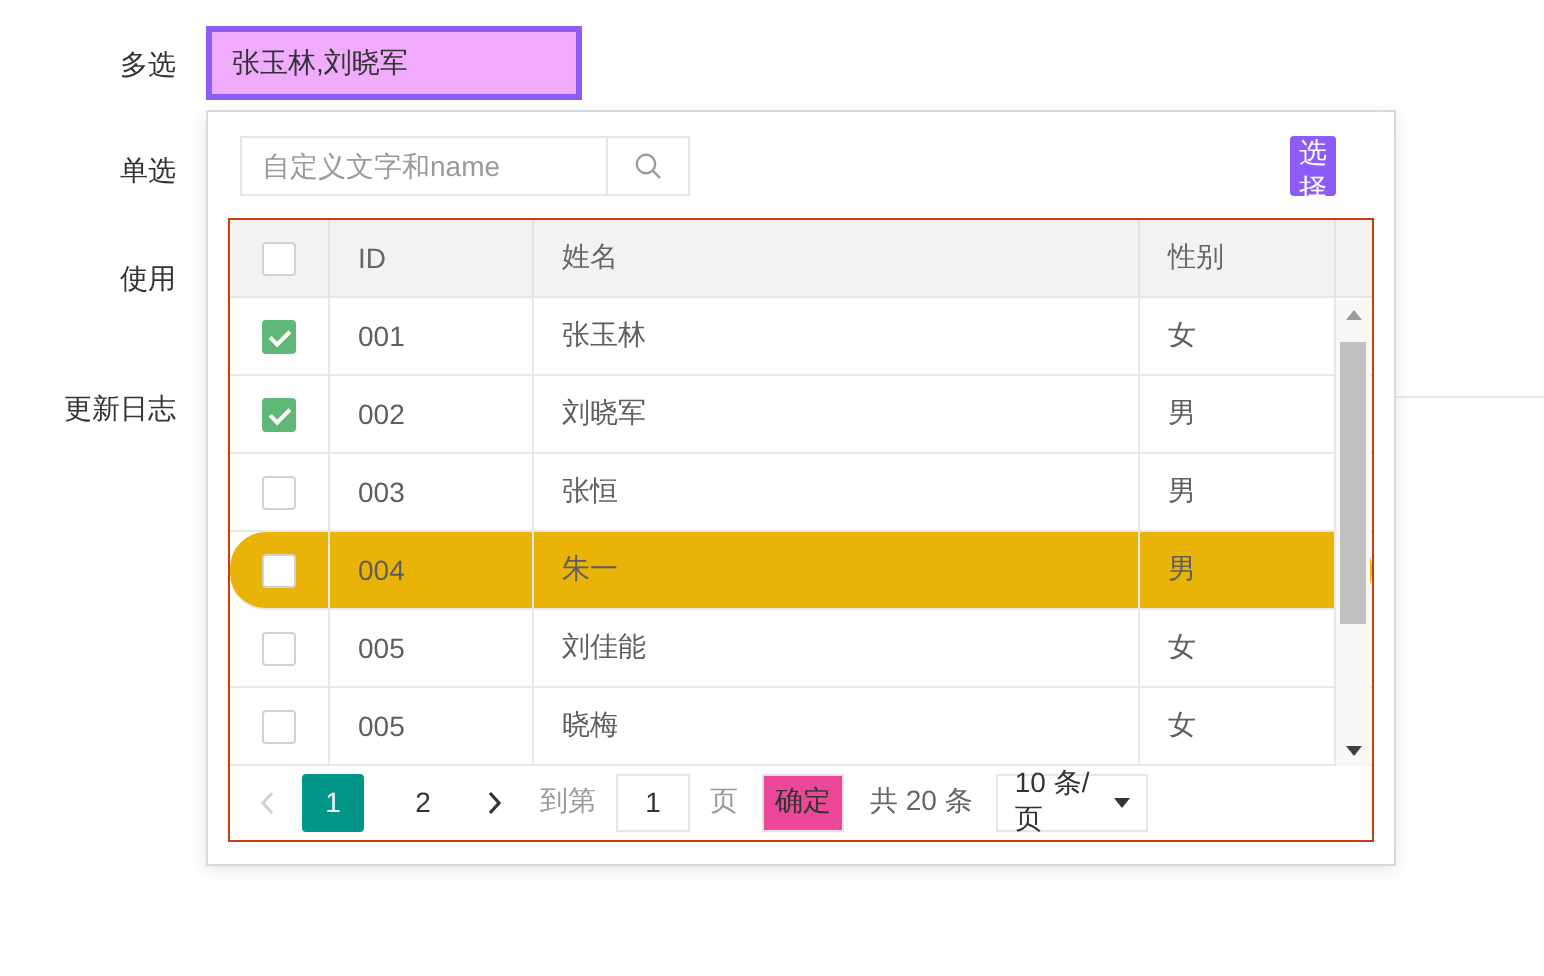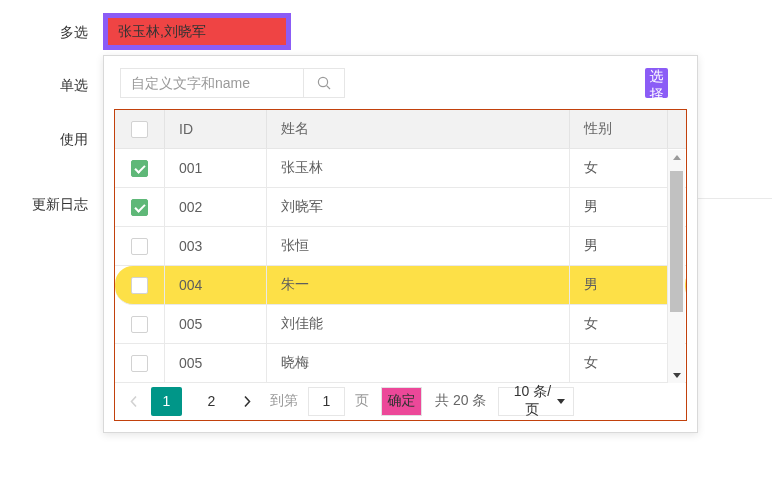--- a/index.html
+++ b/index.html
@@ -26,27 +26,27 @@
   #label-multi  { top: 24px; }
   #label-single { top: 77px; }
   #label-usage  { top: 131px; }
   #label-log    { top: 196px; }
 
   
   .multiselect-input {
     position: absolute;
     left: 103px; top: 13px;
     width: 188px; height: 37px;
-    border: 5px solid #8b5cf6;
+    border: 3px solid #8b5cf6;
     padding: 0 10px;
     font-size: 14px;
     color: #333;
     font-family: inherit;
     outline: none;
-    background: #ef4444;
+    background: #f0abfc;
   }
 
   
   .page-divider {
     position: absolute;
     left: 698px; top: 198px;
     width: 74px; height: 1px;
     background: #e9e9e9;
   }
 
@@ -109,21 +109,21 @@
     border-bottom: 1px solid #e6e6e6;
     color: #666;
   }
   .trow {
     display: flex;
     height: 39px;
     border-bottom: 1px solid #e9e9e9;
     background: #fff;
     color: #5e5e5e;
   }
-  .trow.hover { background: #fde047; border-radius: 18px; }
+  .trow.hover { background: #eab308; border-radius: 18px; }
   .cell {
     display: flex; align-items: center;
     padding-left: 14px;
     border-right: 1px solid #e9e9e9;
     height: 100%;
     overflow: hidden;
   }
   .thead .cell { border-right-color: #e3e3e3; }
   .col-cb     { width: 50px; justify-content: center; padding-left: 0; }
   .col-id     { width: 102px; }
@@ -235,21 +235,20 @@
   }
   .pg-total { margin-left: 13px; color: #666; }
   .pg-size {
     margin-left: 12px;
     width: 76px; height: 29px;
     border: 1px solid #e6e6e6;
     display: flex; align-items: center; justify-content: space-between;
     padding: 0 8px;
     cursor: pointer;
     color: #333;
-    text-align: center;
   }
   .dd-arrow {
     width: 0; height: 0;
     border-left: 4px solid transparent;
     border-right: 4px solid transparent;
     border-top: 5px solid #333;
   }
 </style>
 </head>
 <body>

